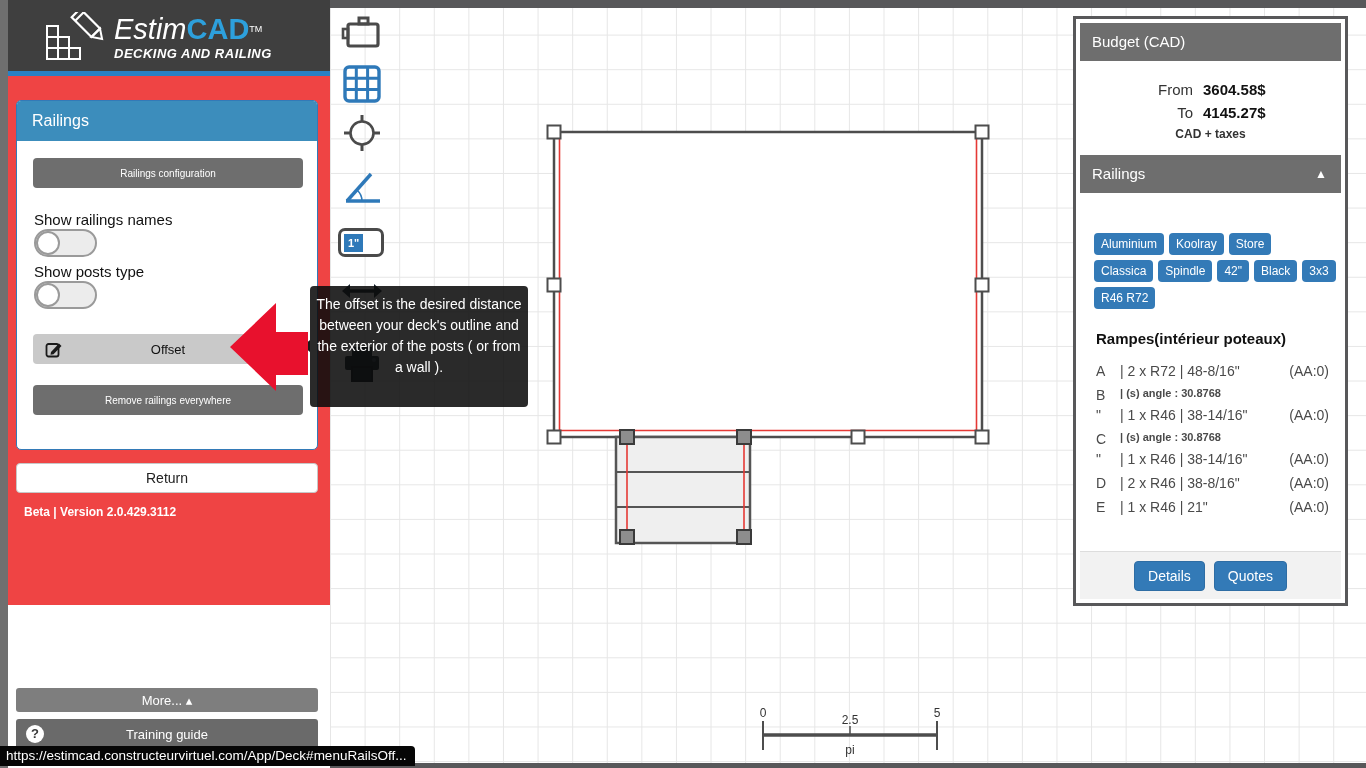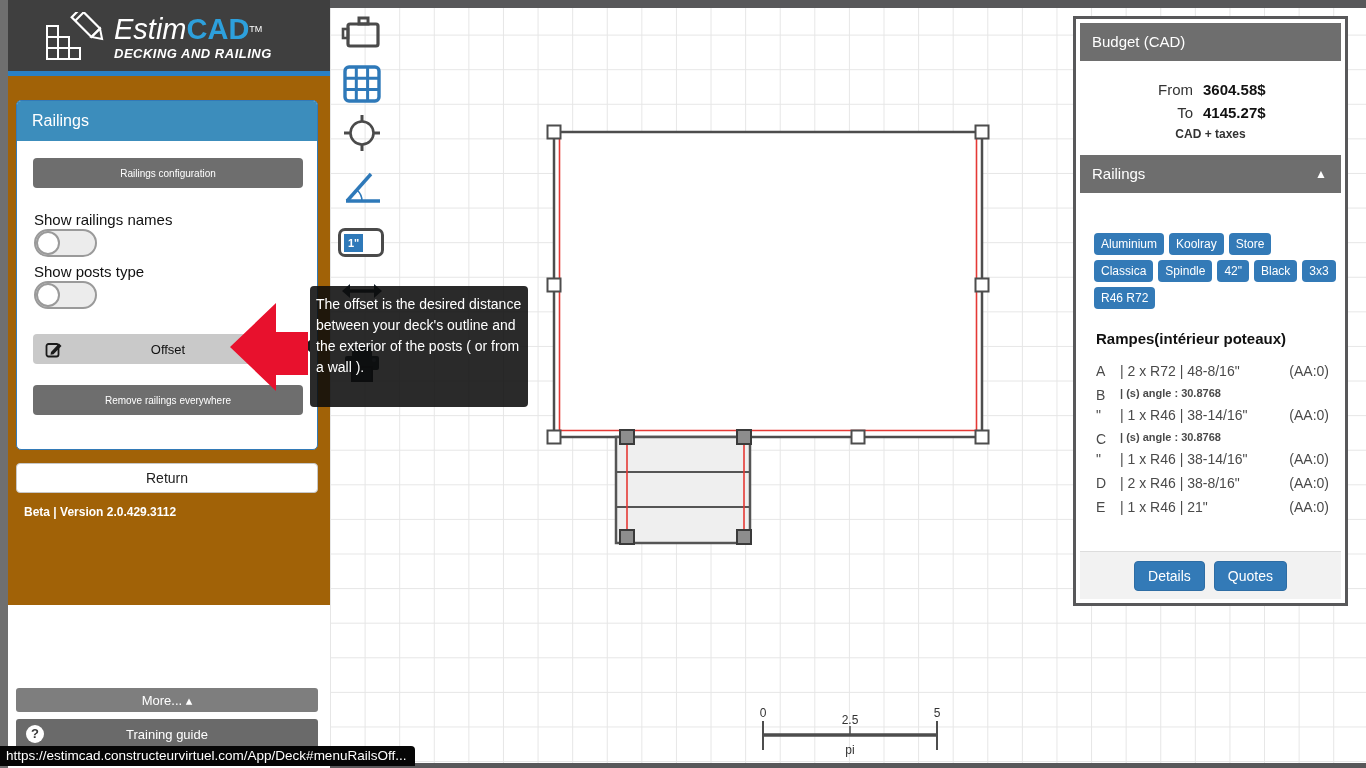--- a/index.html
+++ b/index.html
@@ -20,21 +20,21 @@
   .deck-svg { position:absolute; left:330px; top:0; }
 
   
   .tool { position:absolute; left:340px; width:44px; text-align:center; cursor:pointer; }
   .unit-chip { position:absolute; left:338px; top:228px; width:46px; height:29px;
     border:3px solid #4a4a4a; border-radius:7px; background:#fff; display:flex; align-items:center; padding-left:3px; }
   .unit-chip .blue-box { background:#2e79b9; color:#fff; font-weight:bold; font-size:11px;
     padding:2px 4px; line-height:14px; }
 
   
-  .sidebar { position:absolute; left:0; top:0; width:330px; height:605px; background:#a16207; }
+  .sidebar { position:absolute; left:0; top:0; width:330px; height:605px; background:#ef4444; }
   .sidebar-edge { position:absolute; left:0; top:0; width:8px; height:768px; background:#6f6f6f; }
   .brand { position:absolute; left:8px; top:0; width:322px; height:76px; background:#3f3f3f;
     border-bottom:5px solid #2980c4; }
   .brand-text { position:absolute; left:106px; top:14px; color:#fff; }
   .logo-line { font-size:29px; line-height:30px; }
   .logo-estim { font-style:italic; color:#fff; }
   .logo-cad { font-weight:bold; color:#2da0dc; }
   .logo-tm { font-size:9px; vertical-align:top; color:#fff; }
   .logo-tagline { font-size:13px; font-weight:bold; font-style:italic; letter-spacing:.5px; color:#fff; margin-top:2px; }
   .brand-icon { position:absolute; left:36px; top:12px; }
@@ -59,21 +59,21 @@
   .btn-more { position:absolute; left:16px; top:688px; width:302px; height:24px;
     background:#7e7e7e; color:#fff; font-size:13px; border:none; border-radius:3px; cursor:pointer; }
   .btn-training { position:absolute; left:16px; top:719px; width:302px; height:31px;
     background:#6a6a6a; color:#fff; font-size:13px; border:none; border-radius:3px 3px 0 0; cursor:pointer; }
   .q-icon { position:absolute; left:10px; top:6px; width:18px; height:18px; background:#fff;
     color:#3a3a3a; border-radius:50%; font-weight:bold; font-size:13px; line-height:18px; text-align:center; }
 
   
   .offset-tooltip { position:absolute; left:310px; top:286px; width:218px; height:121px;
     background:rgba(12,12,12,0.88); color:#fff; font-size:14px; line-height:21px;
-    border-radius:4px; padding:8px 6px; z-index:30; }
+    text-align:center; border-radius:4px; padding:8px 6px; z-index:30; }
   .offset-tooltip .ptr { position:absolute; left:-7px; top:54px; width:0; height:0;
     border-top:6px solid transparent; border-bottom:6px solid transparent;
     border-right:7px solid rgba(12,12,12,0.95); }
   .red-arrow { position:absolute; left:230px; top:303px; z-index:31; }
 
   
   .right-panel { position:absolute; left:1073px; top:16px; width:275px; height:590px;
     background:#fff; border:3px solid #58585a; padding:4px; z-index:10; }
   .rp-header { background:#6e6e6e; color:#fff; font-size:15px; height:38px;
     line-height:38px; padding-left:12px; position:relative; }

